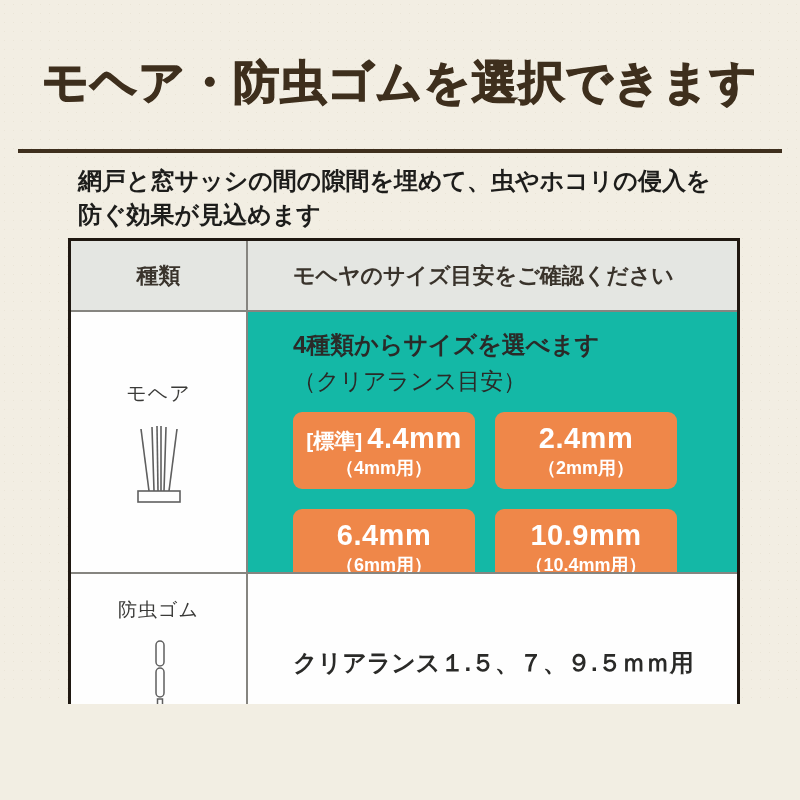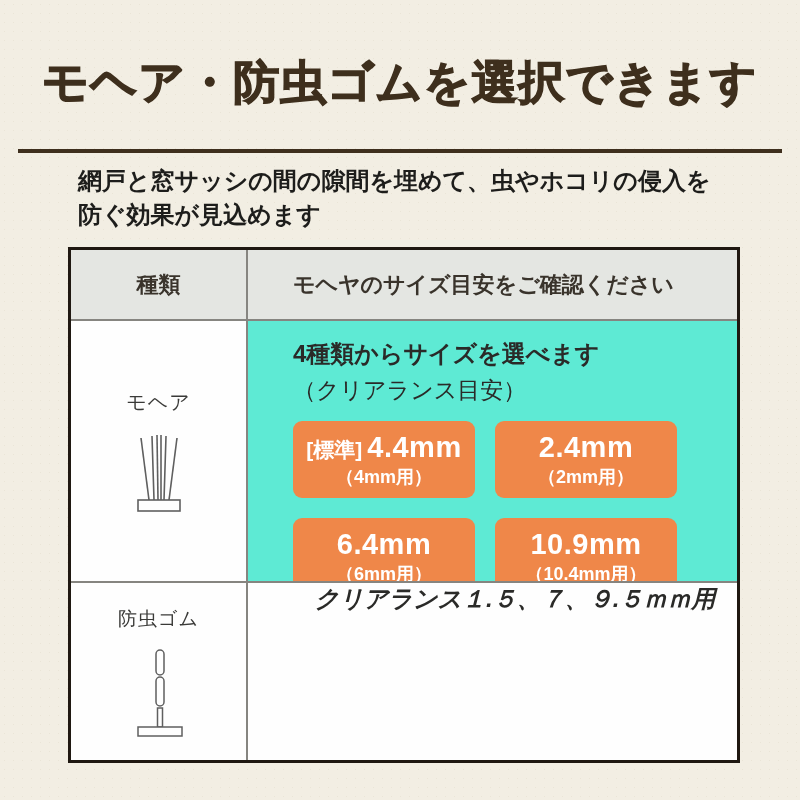--- a/index.html
+++ b/index.html
@@ -3,21 +3,21 @@
 <meta charset="utf-8">
 <style>
   * { margin: 0; padding: 0; box-sizing: border-box; }
   html, body { width: 800px; height: 800px; }
   body {
     font-family: "Liberation Sans", "DejaVu Sans", sans-serif;
     background: #f2eee3;
   }
   .page {
     position: relative;
-    width: 800px; height: 800px;
+    width: 800px; height: 704px;
     background-color: #f2eee3;
     background-image: radial-gradient(#eae5d7 0.9px, transparent 0.9px);
     background-size: 9px 9px;
     overflow: hidden;
   }
   .title {
     position: absolute;
     top: 52px; left: 0; right: 0;
     text-align: center;
     font-size: 46px;
@@ -35,21 +35,21 @@
   .description {
     position: absolute;
     top: 164px; left: 78px; right: 75px;
     font-size: 24px;
     line-height: 34px;
     color: #1d1d1b;
     font-weight: 600;
   }
   .spec-table {
     position: absolute;
-    left: 68px; top: 247px;
+    left: 68px; top: 238px;
     width: 672px; height: 516px;
     border: 3px solid #1f1811;
     background: #fefefe;
     display: grid;
     grid-template-columns: 177px 1fr;
     grid-template-rows: 71px 262px 1fr;
   }
   .cell { overflow: hidden; }
   .col1 { border-right: 2px solid #868580; }
   .hdr  { background: #e4e6e2; border-bottom: 2px solid #868580; }
@@ -65,21 +65,21 @@
   .hdr-note .l2 { padding-left: 13px; }
   .rowcell-bottom { border-bottom: 2px solid #868580; }
   .type-cell {
     display: flex; flex-direction: column;
     align-items: center; justify-content: center;
     gap: 16px;
     background: #fefefe;
   }
   .type-label { font-size: 20px; color: #3a3a38; letter-spacing: 1px; }
   .mohair-body {
-    background: #5eead4;
+    background: #14b8a6;
     padding: 17px 0 0 45px;
   }
   .mohair-heading { font-size: 24px; color: #2a2a28; font-weight: 600; }
   .mohair-subheading { font-size: 23px; color: #2a2a28; margin-top: 5px; }
   .options {
     margin-top: 15px;
     width: 377px;
     display: grid;
     grid-template-columns: 182px 182px;
     grid-auto-rows: 77px;
@@ -94,23 +94,22 @@
     display: flex; flex-direction: column;
     align-items: center; justify-content: center;
     line-height: 1.15;
   }
   .opt .main { display: flex; align-items: baseline; gap: 5px; }
   .opt .prefix { font-size: 21px; font-weight: 700; }
   .opt .size { font-size: 29px; font-weight: 800; letter-spacing: 0.5px; }
   .opt .usage { font-size: 18px; font-weight: 600; margin-top: 2px; }
   .gomu-body {
     background: #fefefe;
-    display: flex; flex-direction: row; justify-content: center;
+    display: flex; flex-direction: column; justify-content: center;
     padding-left: 45px;
-    font-style: italic;
   }
   .gomu-line1 { font-size: 24px; color: #2a2a28; font-weight: 600; }
   .gomu-line2 { font-size: 22px; color: #2a2a28; margin-top: 11px; }
   .icon-svg { display: block; }
 </style>
 </head>
 <body>
 
 <div class="page">
 

